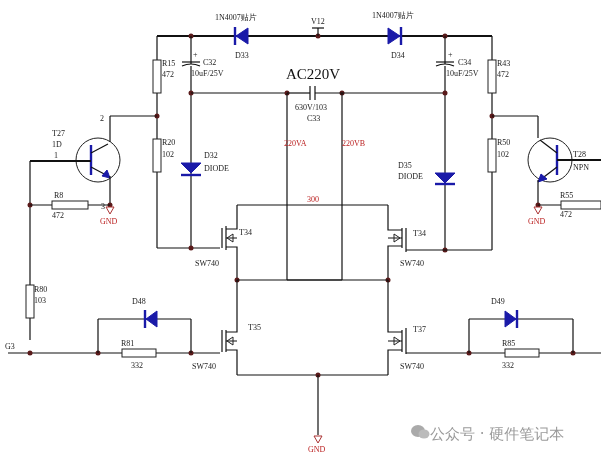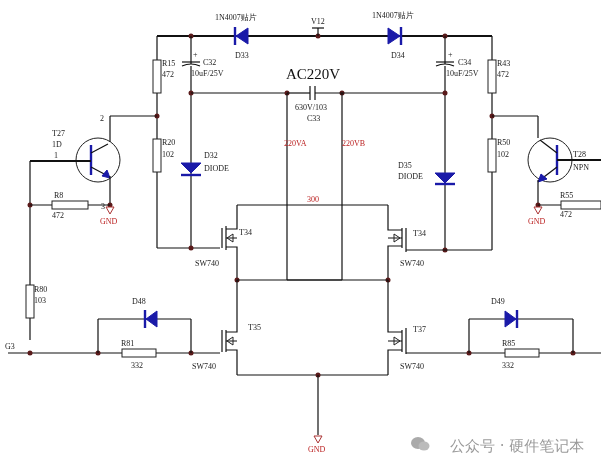--- a/index.html
+++ b/index.html
@@ -7,21 +7,21 @@
   svg{position:absolute;left:0;top:0;}
   .w{stroke:#111;stroke-width:1.2;fill:none;}
   .wt{stroke:#111;stroke-width:2;fill:none;}
   .dot{fill:#5a1a1a;}
   .res{fill:#fff;stroke:#222;stroke-width:1;}
   .blue{fill:#1a1aa8;stroke:#1a1aa8;}
   .bl{stroke:#1a1aa8;stroke-width:2.4;fill:none;}
   .lbl{font-size:8px;fill:#222;font-family:"Liberation Serif",serif;}
   .big{font-size:15px;fill:#111;font-family:"Liberation Serif",serif;}
   .red{font-size:8px;fill:#b22;font-family:"Liberation Serif",serif;}
-  .wm{position:absolute;left:410px;top:424px;font-family:"DejaVu Sans",sans-serif;font-size:15px;color:#9a9a9a;display:flex;align-items:center;gap:20px;margin-top:12px;}
+  .wm{position:absolute;left:410px;top:424px;font-family:"DejaVu Sans",sans-serif;font-size:15px;color:#9a9a9a;display:flex;align-items:center;gap:0;}
 </style>
 </head>
 <body>
 
 <svg width="601" height="458" viewBox="0 0 601 458">
 
   <line class="wt" x1="157" y1="36" x2="492" y2="36"></line>
   <circle class="dot" cx="191" cy="36" r="2.5"></circle>
   <circle class="dot" cx="318" cy="36" r="2.5"></circle>
   <circle class="dot" cx="445" cy="36" r="2.5"></circle>

